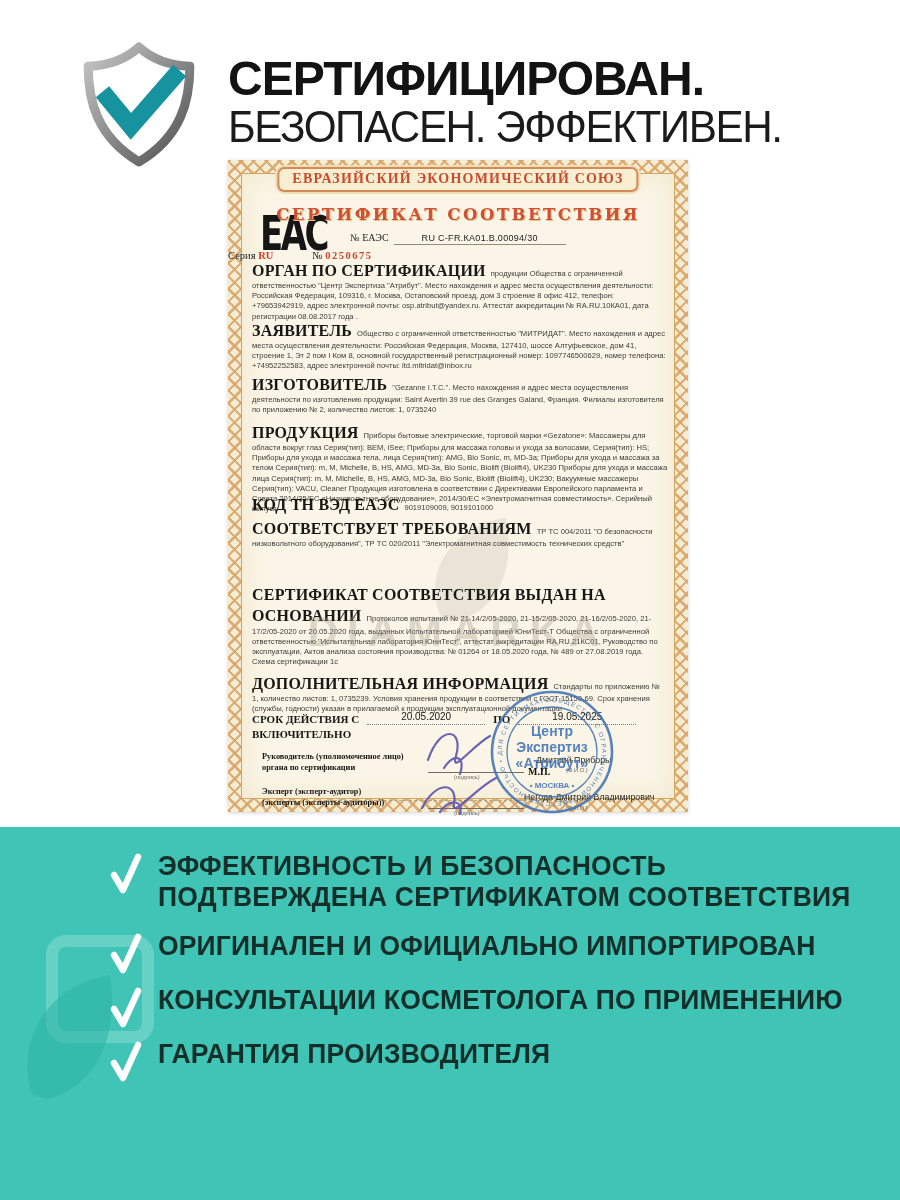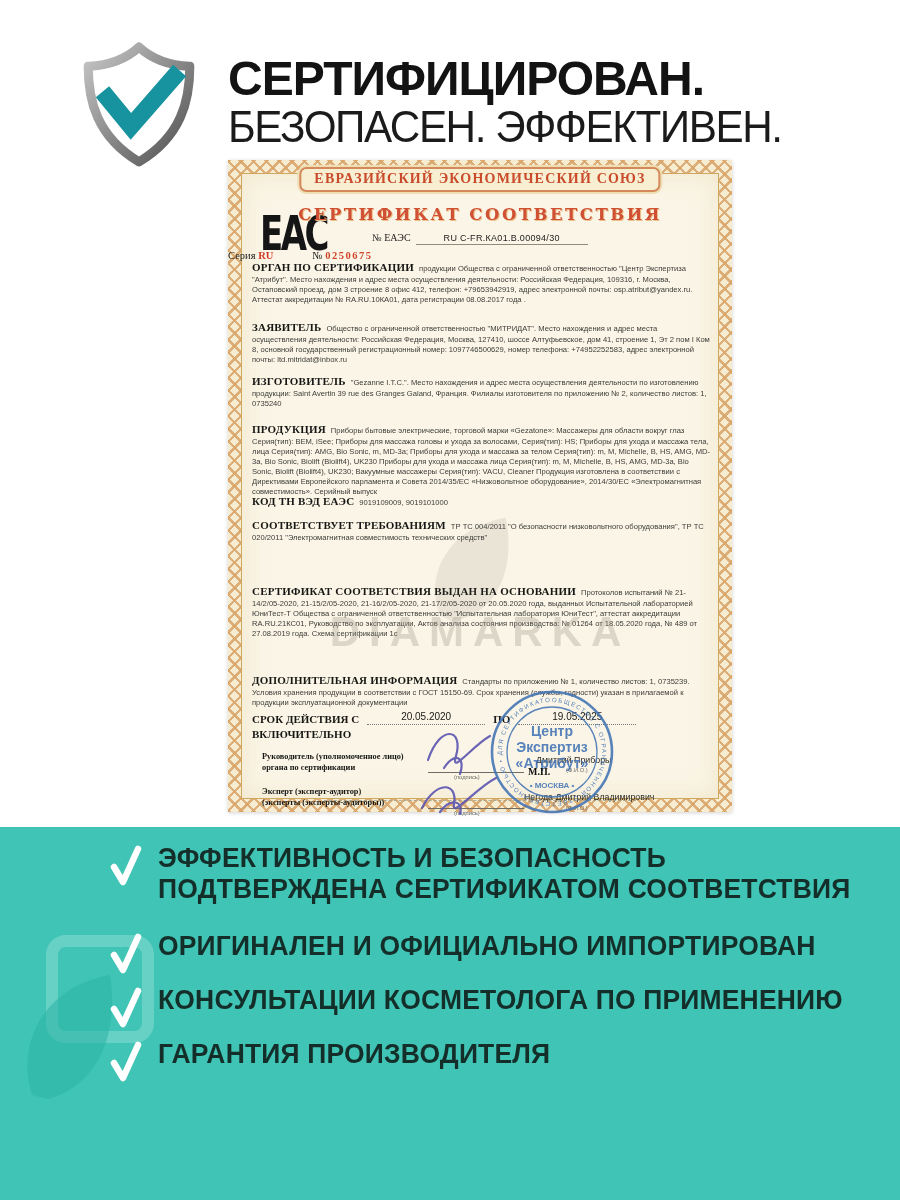--- a/index.html
+++ b/index.html
@@ -5,42 +5,42 @@
   html,body{margin:0;padding:0;}
   body{width:900px;height:1200px;background:#fff;font-family:"Liberation Sans",sans-serif;}
   .page{position:relative;width:900px;height:1200px;overflow:hidden;background:#fff;}
 
   
   .hero-shield{position:absolute;left:73px;top:42px;width:132px;height:126px;}
   .hero-title1{position:absolute;left:228px;top:50px;font-size:49px;font-weight:bold;color:#131313;letter-spacing:-1px;transform:scaleX(.98);transform-origin:left;}
   .hero-title2{position:absolute;left:228px;top:102px;font-size:44px;font-weight:400;color:#1b1b1b;letter-spacing:-1.5px;transform:scaleX(.96);transform-origin:left;}
 
   
-  .cert{position:absolute;left:228px;top:160px;width:504px;height:652px;background:#f6e9c9;box-shadow:0 1px 4px rgba(0,0,0,.18);}
+  .cert{position:absolute;left:228px;top:160px;width:460px;height:652px;background:#f6e9c9;box-shadow:0 1px 4px rgba(0,0,0,.18);}
   .cert::before{content:"";position:absolute;inset:0;
     background:
       repeating-linear-gradient(45deg, rgba(217,164,104,.85) 0 2.4px, transparent 2.4px 9px),
       repeating-linear-gradient(135deg, rgba(217,164,104,.85) 0 2.4px, transparent 2.4px 9px),
       #f6ecd2;}
   .cert::after{content:"";position:absolute;inset:13px;background:#faf5e6;border:1px solid #cfa75f;box-shadow:inset 0 0 24px rgba(214,186,120,.25);}
   .cert-content{position:absolute;inset:0;z-index:2;}
 
   .banner{position:absolute;top:7px;left:50%;transform:translateX(-50%);padding:2px 13px 3px;border:2px solid #d4895a;border-radius:7px;background:#f8eed2;box-shadow:0 0 0 2px #efddb4;color:#c94b2c;font-weight:bold;font-size:14px;letter-spacing:1.2px;white-space:nowrap;font-family:"Liberation Serif",serif;}
   .eac{position:absolute;left:32px;top:46px;font-size:40px;font-weight:bold;color:#151515;letter-spacing:-3px;transform:scaleY(1.18) scaleX(.85);transform-origin:left top;font-family:"DejaVu Sans",sans-serif;}
   .doc-title{position:absolute;top:45px;left:0;width:100%;text-align:center;font-family:"DejaVu Serif",serif;font-weight:bold;font-size:16.5px;color:#cf5034;letter-spacing:2.5px;text-shadow:1px 1px 0 #ecc089;}
   .num-row{position:absolute;top:72px;left:0;width:100%;text-align:center;font-size:10px;color:#222;}
   .num-row .lbl{font-family:"Liberation Serif",serif;margin-right:5px;}
   .num-row .val{display:inline-block;border-bottom:1px solid #8d8d7d;padding:0 28px 1px;font-size:9px;letter-spacing:.3px;}
   .series-row{position:absolute;top:90px;left:0;width:100%;text-align:left;font-size:10.5px;color:#222;font-family:"Liberation Serif",serif;}
   .series-row .red{color:#d23b28;font-weight:bold;}
   .series-row .gap{display:inline-block;width:34px;}
   .series-row .serial{color:#d0452c;font-weight:bold;letter-spacing:1.5px;}
 
   .sec{position:absolute;left:24px;right:20px;font-size:7.6px;color:#3b3b38;line-height:1.33;text-align:left;}
-  .sec .lbl{font-family:"Liberation Serif",serif;font-size:11px;font-weight:bold;color:#171715;margin-right:5px;letter-spacing:.2px;}
+  .sec .lbl{font-family:"Liberation Serif",serif;font-size:16px;font-weight:bold;color:#171715;margin-right:5px;letter-spacing:.2px;}
   .s0{top:100px;} .s1{top:160px;} .s2{top:214px;} .s3{top:262px;} .s4{top:334px;} .s5{top:358px;} .s6{top:424px;} .s7{top:513px;}
 
   .wm-diamarka{position:absolute;top:448px;left:0;width:100%;text-align:center;font-size:42px;font-weight:bold;color:rgba(158,152,136,.33);letter-spacing:9px;}
   .wm-leaf{position:absolute;left:190px;top:352px;width:110px;height:120px;opacity:.10;}
 
   .validity{position:absolute;left:24px;top:551px;font-family:"Liberation Serif",serif;font-weight:bold;font-size:11px;color:#171715;}
   .validity .date{display:inline-block;font-family:"Liberation Sans",sans-serif;font-weight:400;font-size:10px;border-bottom:1px dotted #777;min-width:118px;text-align:center;vertical-align:bottom;padding-bottom:2px;margin:0 8px;}
   .validity .incl{margin-top:3px;}
 
   .sig-role{position:absolute;font-family:"Liberation Serif",serif;font-weight:bold;font-size:8.3px;color:#171715;line-height:1.3;}
@@ -58,21 +58,21 @@
 
   .autograph{position:absolute;left:186px;top:556px;width:100px;height:108px;z-index:4;}
   .stamp{position:absolute;left:258px;top:526px;width:132px;height:132px;z-index:3;opacity:.88;}
 
   .microline{position:absolute;left:96px;right:96px;top:640px;border-top:1px dashed #9aa08c;height:2px;opacity:.8;}
 
   
   .band{position:absolute;left:0;top:827px;width:900px;height:373px;background:#40c4b5;}
   .band-mark{position:absolute;left:14px;top:108px;width:150px;height:170px;opacity:.5;}
   .b-item{position:absolute;left:110px;display:flex;gap:16px;align-items:flex-start;}
-  .b1{top:16px;} .b2{top:104px;} .b3{top:158px;} .b4{top:212px;} .b5{top:266px;}
+  .b1{top:24px;} .b2{top:104px;} .b3{top:158px;} .b4{top:212px;} .b5{top:266px;}
   .b-check{flex:0 0 auto;width:32px;height:42px;margin-top:2px;}
   .b-label{font-size:27px;font-weight:bold;color:#142e2a;line-height:31px;letter-spacing:.2px;max-width:730px;transform:scaleX(.98);transform-origin:left;}
 </style>
 </head>
 <body>
 
 <div class="page">
 
   <svg class="hero-shield" viewBox="0 0 130 124">
     <defs>

